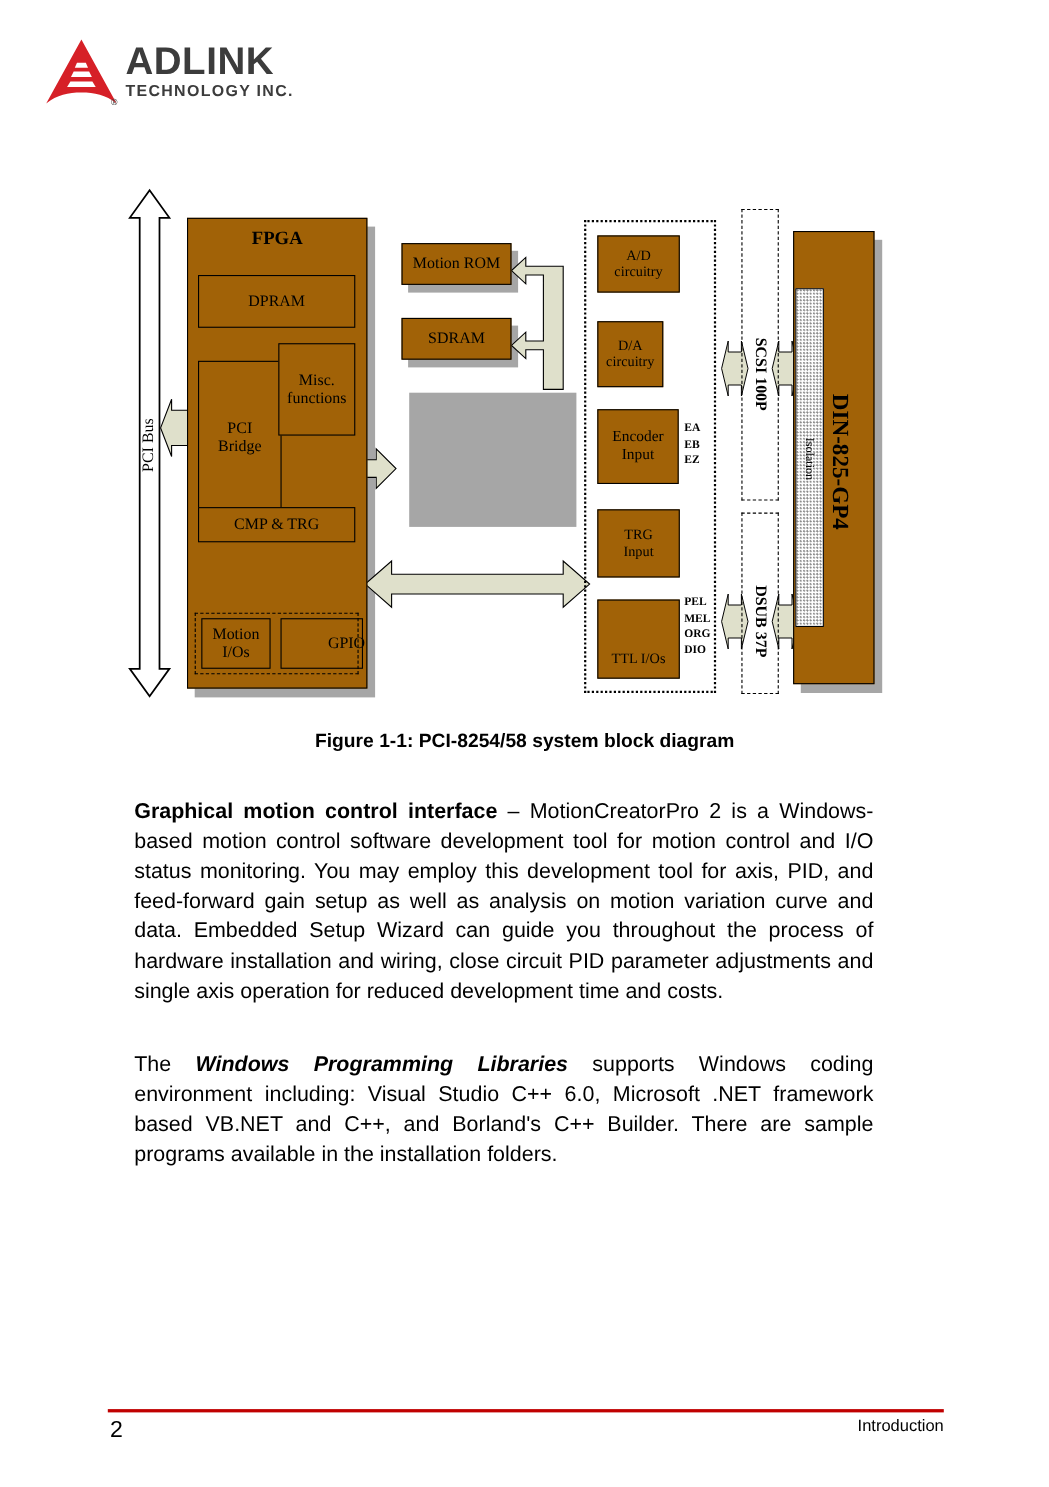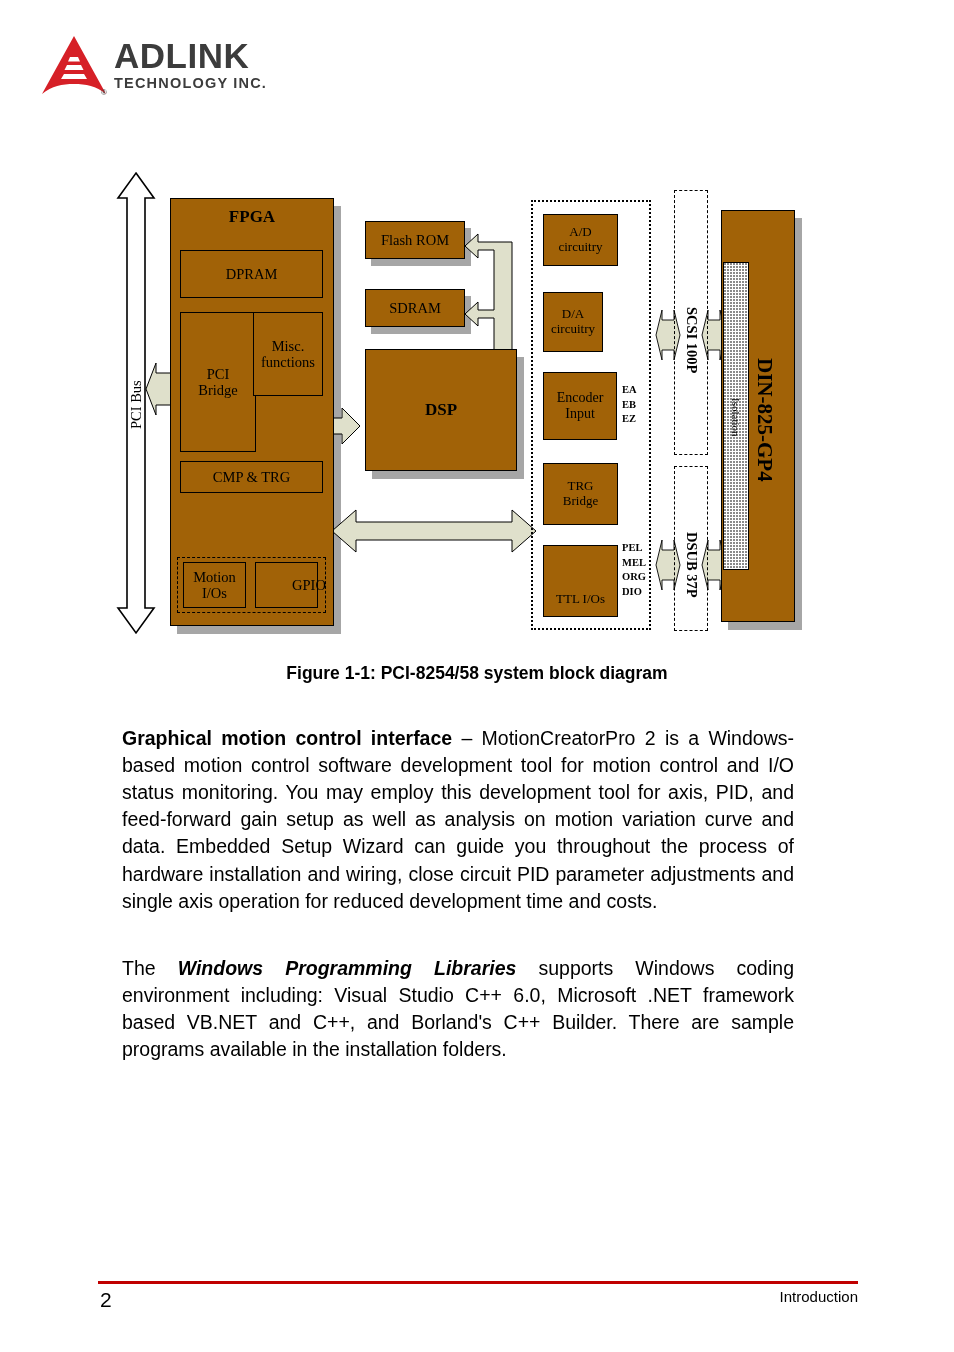--- a/index.html
+++ b/index.html
@@ -228,58 +228,55 @@
 
   <div class="shadow" style="left:177px; top:206px; width:164px; height:428px;"></div>
   <div class="box" style="left:170px; top:198px; width:164px; height:428px; align-items:flex-start; justify-content:center;">
     <span class="bold" style="font-weight:bold; font-size:17px; margin-top:8px;">FPGA</span>
   </div>
 
   <div class="box" style="left:180px; top:250px; width:143px; height:48px;">
     <span>DPRAM</span>
   </div>
 
-  <div class="box" style="left:180px; top:312px; width:76px; height:140px; white-space:pre-line;">
+  <div class="box" style="left:180px; top:328px; width:76px; height:140px; white-space:pre-line;">
     <span style="white-space:pre-line;">PCI
 Bridge</span>
   </div>
 
   <div class="box" style="left:253px; top:312px; width:70px; height:84px; white-space:pre-line;">
     <span style="white-space:pre-line;">Misc.
 functions</span>
   </div>
 
   <div class="box" style="left:180px; top:461px; width:143px; height:32px;">
     <span>CMP &amp; TRG</span>
   </div>
 
 
   <div class="dashbox" style="left:177px; top:557px; width:149px; height:56px;"></div>
   <div class="box" style="left:183px; top:562px; width:63px; height:46px; white-space:pre-line;">
     <span style="white-space:pre-line;">Motion
 I/Os</span>
   </div>
-  <div class="box" style="left:255px; top:562px; width:63px; height:46px;padding-left:45px;">
+  <div class="box" style="left:255px; top:562px; width:75px; height:46px;padding-left:45px;">
     <span>GPIO</span>
   </div>
 
   <div class="shadow" style="left:371px; top:228px; width:100px; height:38px;"></div>
   <div class="box" style="left:365px; top:221px; width:100px; height:38px;">
-    <span>Flash ROM</span>
+    <span>Motion ROM</span>
   </div>
 
   <div class="shadow" style="left:371px; top:296px; width:100px; height:38px;"></div>
   <div class="box" style="left:365px; top:289px; width:100px; height:38px;">
     <span>SDRAM</span>
   </div>
 
   <div class="shadow" style="left:372px; top:357px; width:152px; height:122px;"></div>
-  <div class="box bold" style="left:365px; top:349px; width:152px; height:122px;">
-    <span>DSP</span>
-  </div>
 
   <div class="arrow" style="left:464px; top:226px;">
     <svg width="60" height="128" viewBox="0 0 60 128">
       <path d="M30 16 L14 16 L14 8 L1 20 L14 32 L14 24 L30 24
                L30 84 L14 84 L14 76 L1 88 L14 100 L14 92 L30 92
                L30 128 L48 128 L48 16 Z" fill="#dfe0cb" stroke="#000000" stroke-width="1"></path>
     </svg>
   </div>
 
   <div class="arrow" style="left:146px; top:355px;">
@@ -310,21 +307,21 @@
   <div class="box" style="left:543px; top:292px; width:60px; height:60px; white-space:pre-line; font-size:13px;">
     <span style="white-space:pre-line;">D/A
 circuitry</span>
   </div>
   <div class="box" style="left:543px; top:372px; width:74px; height:68px; white-space:pre-line; font-size:14px;">
     <span style="white-space:pre-line;">Encoder
 Input</span>
   </div>
   <div class="box" style="left:543px; top:463px; width:75px; height:62px; white-space:pre-line; font-size:13px;">
     <span style="white-space:pre-line;">TRG
-Bridge</span>
+Input</span>
   </div>
   <div class="box" style="left:543px; top:545px; width:75px; height:72px; white-space:pre-line; font-size:13px;">
     <span style="white-space:pre-line;margin-top:37px;">TTL I/Os</span>
   </div>
 
   <div class="sig" style="left:622px; top:383px; width:28px; white-space:pre-line;">EA
 EB
 EZ</div>
   <div class="sig" style="left:622px; top:541px; width:30px; white-space:pre-line;">PEL
 MEL

